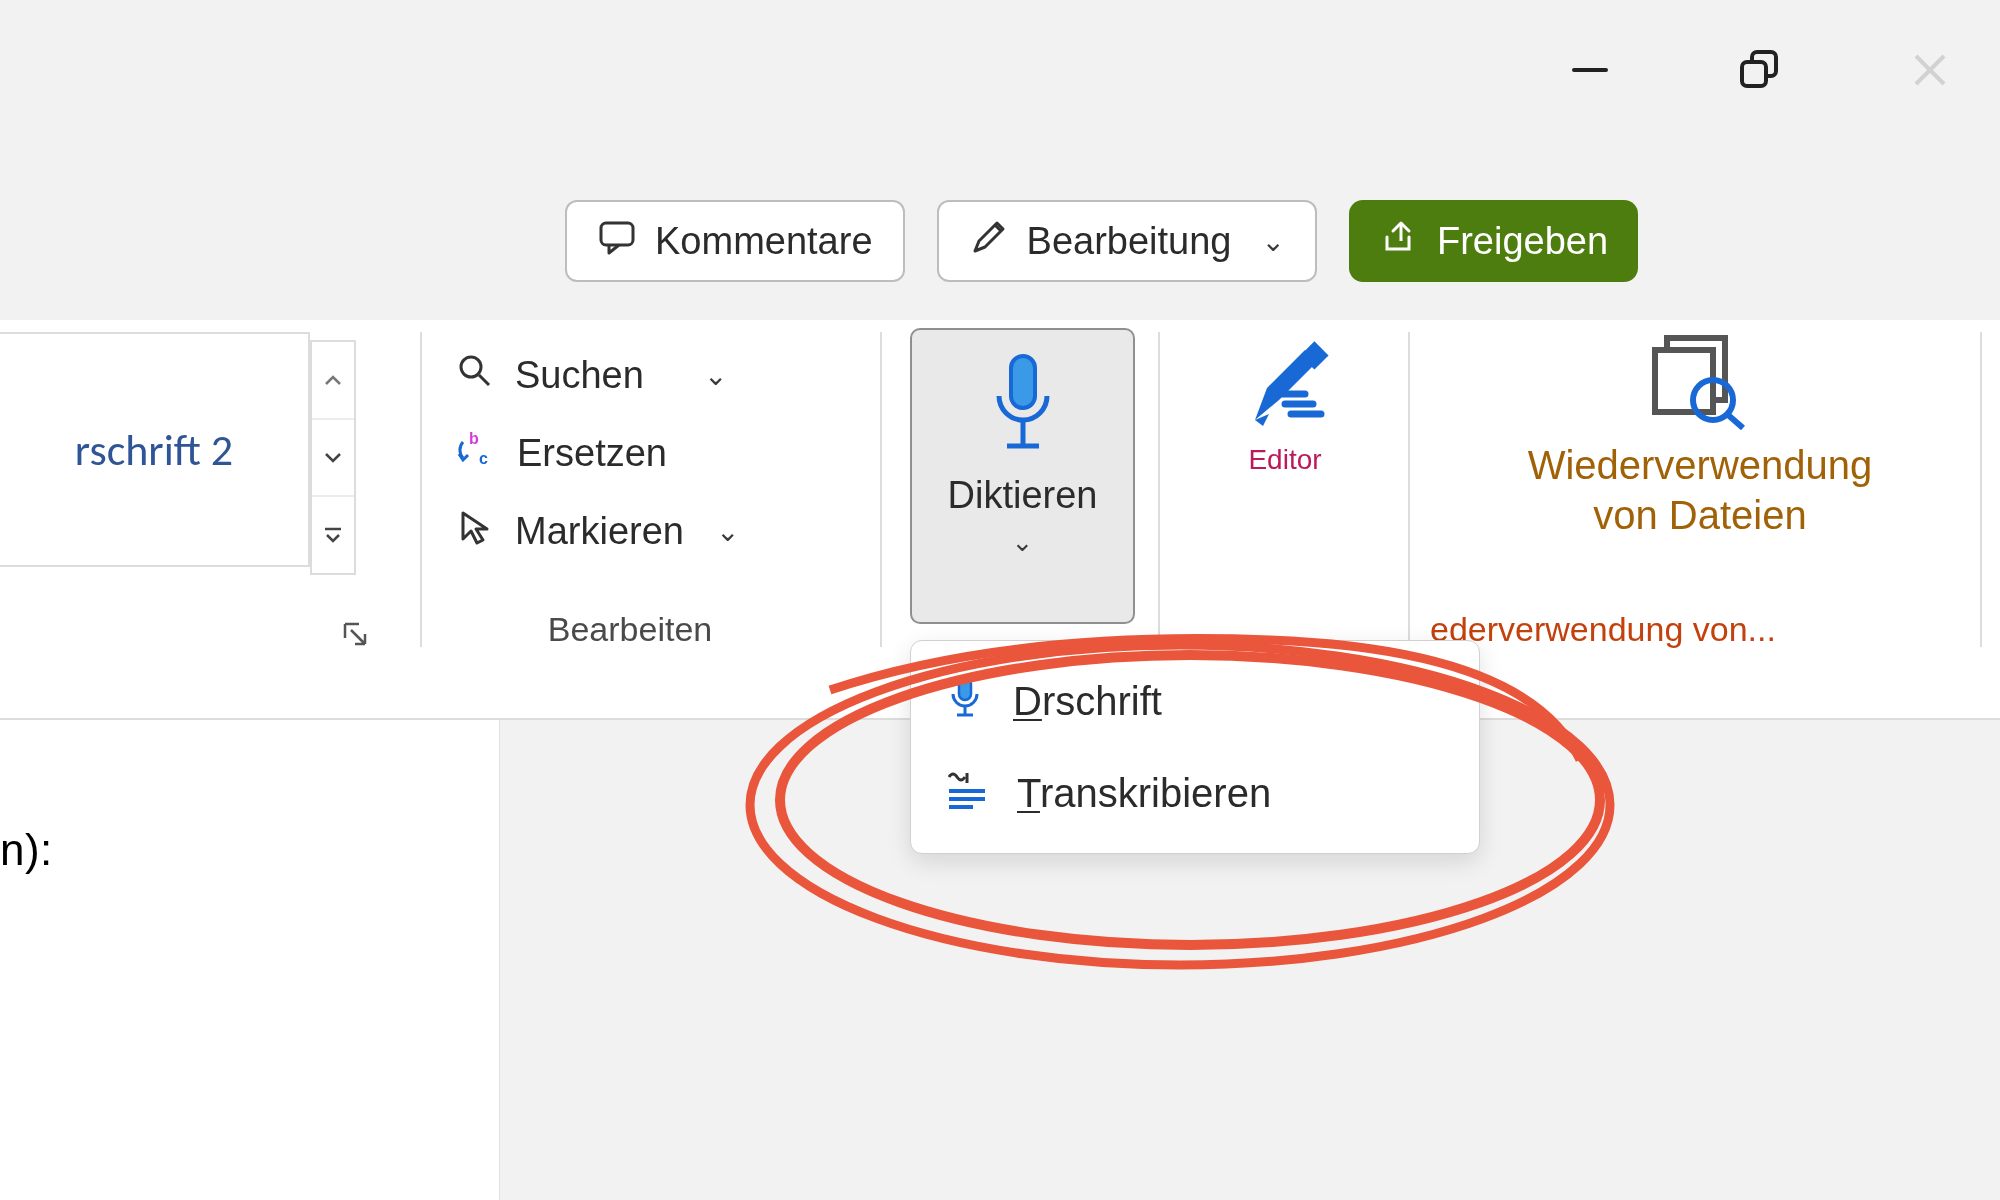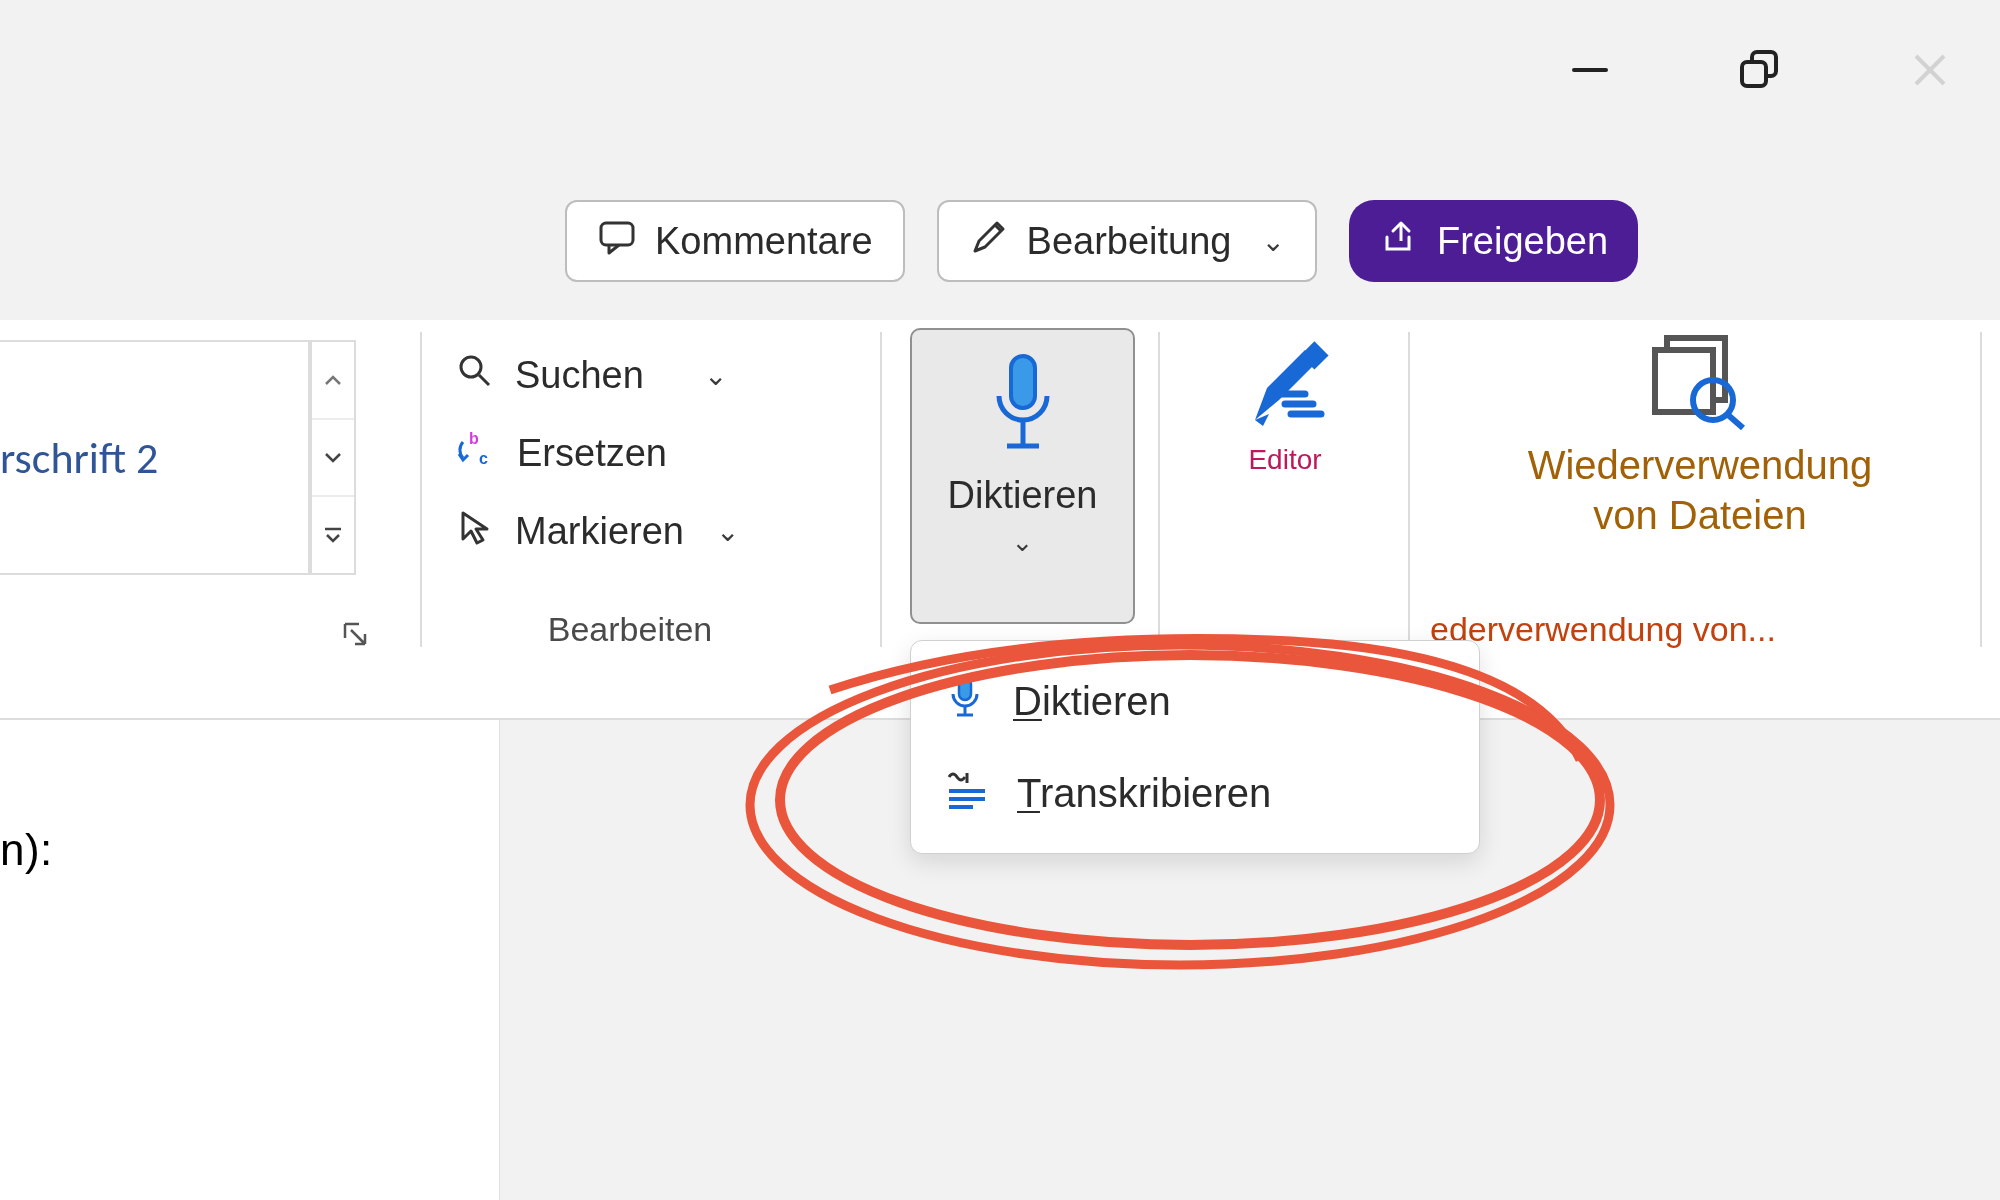--- a/index.html
+++ b/index.html
@@ -10,32 +10,32 @@
   .winctrls { position: absolute; top: 40px; right: 0; display: flex; gap: 90px; padding-right: 30px; }
   .winctrls > div { width: 80px; height: 60px; display: flex; align-items: center; justify-content: center; }
 
   
   .topbar { position: absolute; top: 200px; left: 565px; display: flex; gap: 32px; align-items: center; }
   .btn {
     height: 82px; padding: 0 30px; border-radius: 12px; border: 2px solid #bdbdbd;
     background: #ffffff; display: flex; align-items: center; gap: 18px;
     font-size: 38px; color: #2b2b2b;
   }
-  .btn-primary { background: #4c1d95; border: none; color: #ffffff; border-radius: 25px; }
+  .btn-primary { background: #4d7c0f; border: none; color: #ffffff; border-radius: 14px; }
 
   
   .ribbon {
     position: absolute; top: 320px; left: 0; height: 400px; width: 100%;
     background: #ffffff; border-bottom: 2px solid #dcdcdc;
   }
 
   
   .styles-box {
-    position: absolute; top: 20px; left: 0; width: 310px; height: 235px;
-    border: 2px solid #dcdcdc; border-left: none; display: flex; align-items: center; 
+    position: absolute; top: 12px; left: 0; width: 310px; height: 235px;
+    border: 2px solid #dcdcdc; border-left: none; display: flex; align-items: center; justify-content: center;
     font-family: Calibri, sans-serif; font-size: 44px; color: #2f5597; overflow: hidden;
   }
   .gallery-controls {
     position: absolute; top: 20px; left: 310px; width: 46px; height: 235px;
     border: 2px solid #dcdcdc; display: flex; flex-direction: column;
   }
   .gallery-controls > div { flex: 1; display: flex; align-items: center; justify-content: center; border-bottom: 2px solid #ececec; }
   .gallery-controls > div:last-child { border-bottom: none; }
 
   .dialog-launcher {
@@ -274,21 +274,21 @@
 <div class="dropdown">
   <div class="dropdown-item">
     <span>
       <svg width="40" height="46" viewBox="0 0 40 46">
         <rect x="14" y="4" width="12" height="22" rx="6" fill="#3a9ae8" stroke="#1868d6" stroke-width="2.5"></rect>
         <path d="M8 20 A12 12 0 0 0 32 20" fill="none" stroke="#1868d6" stroke-width="3"></path>
         <line x1="20" y1="32" x2="20" y2="40" stroke="#1868d6" stroke-width="3"></line>
         <line x1="12" y1="41" x2="28" y2="41" stroke="#1868d6" stroke-width="3"></line>
       </svg>
     </span>
-    <span><span class="ul" data-bind="dropdown.items.0.underline_first">D</span><span data-bind="dropdown.items.0.rest">iktieren</span></span>
+    <span><span class="ul" data-bind="dropdown.items.0.underline_first">D</span><span data-bind="dropdown.items.0.rest">rschrift</span></span>
   </div>
   <div class="dropdown-item">
     <span>
       <svg width="44" height="44" viewBox="0 0 44 44">
         <path d="M4 10 Q8 4 12 10 Q16 16 20 10" fill="none" stroke="#333" stroke-width="3"></path>
         <line x1="22" y1="6" x2="22" y2="16" stroke="#333" stroke-width="3"></line>
         <line x1="4" y1="24" x2="40" y2="24" stroke="#1868d6" stroke-width="4"></line>
         <line x1="4" y1="32" x2="40" y2="32" stroke="#1868d6" stroke-width="4"></line>
         <line x1="4" y1="40" x2="28" y2="40" stroke="#1868d6" stroke-width="4"></line>
       </svg>

